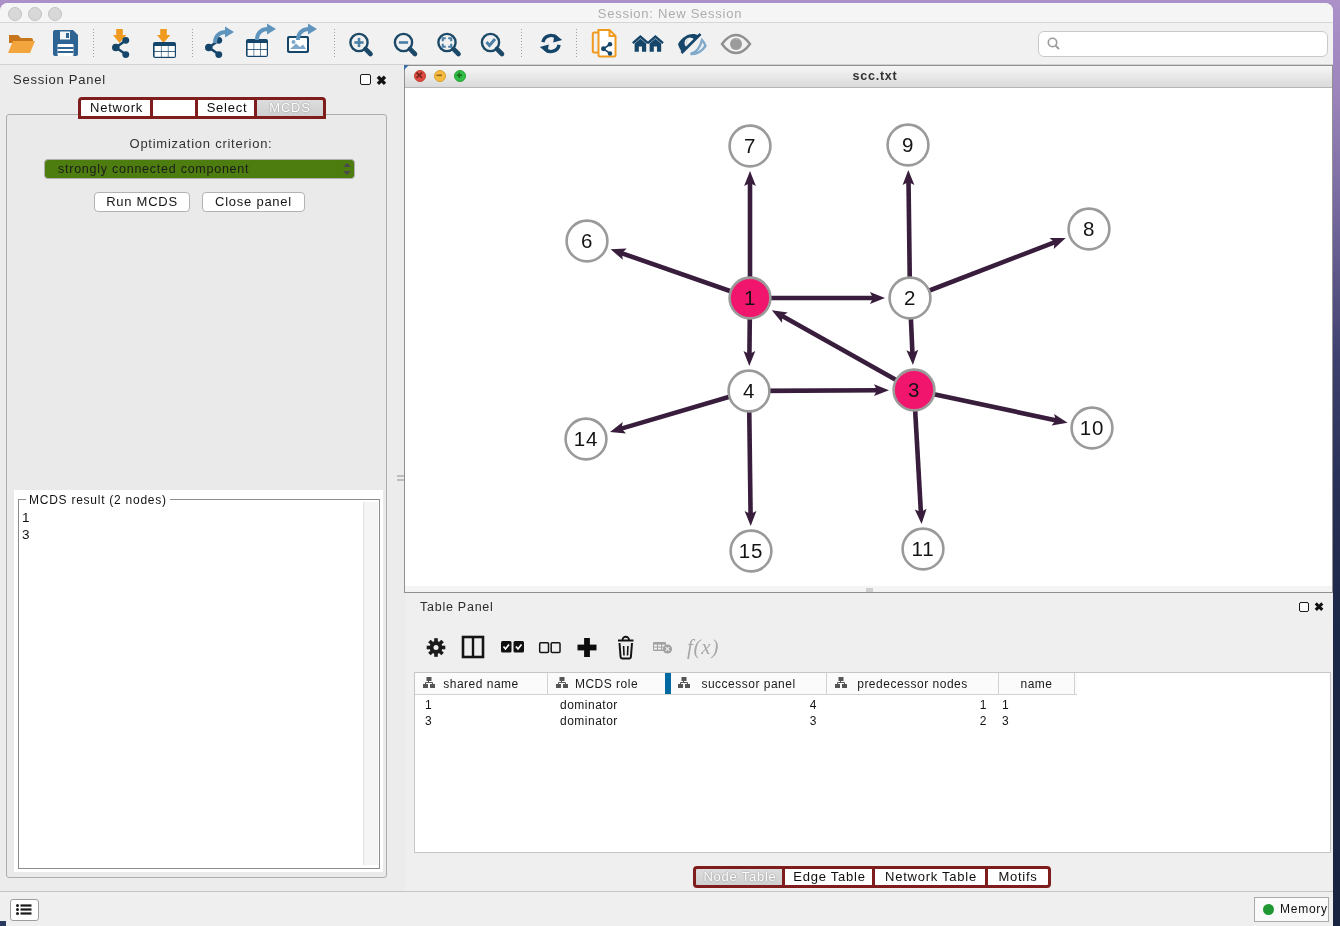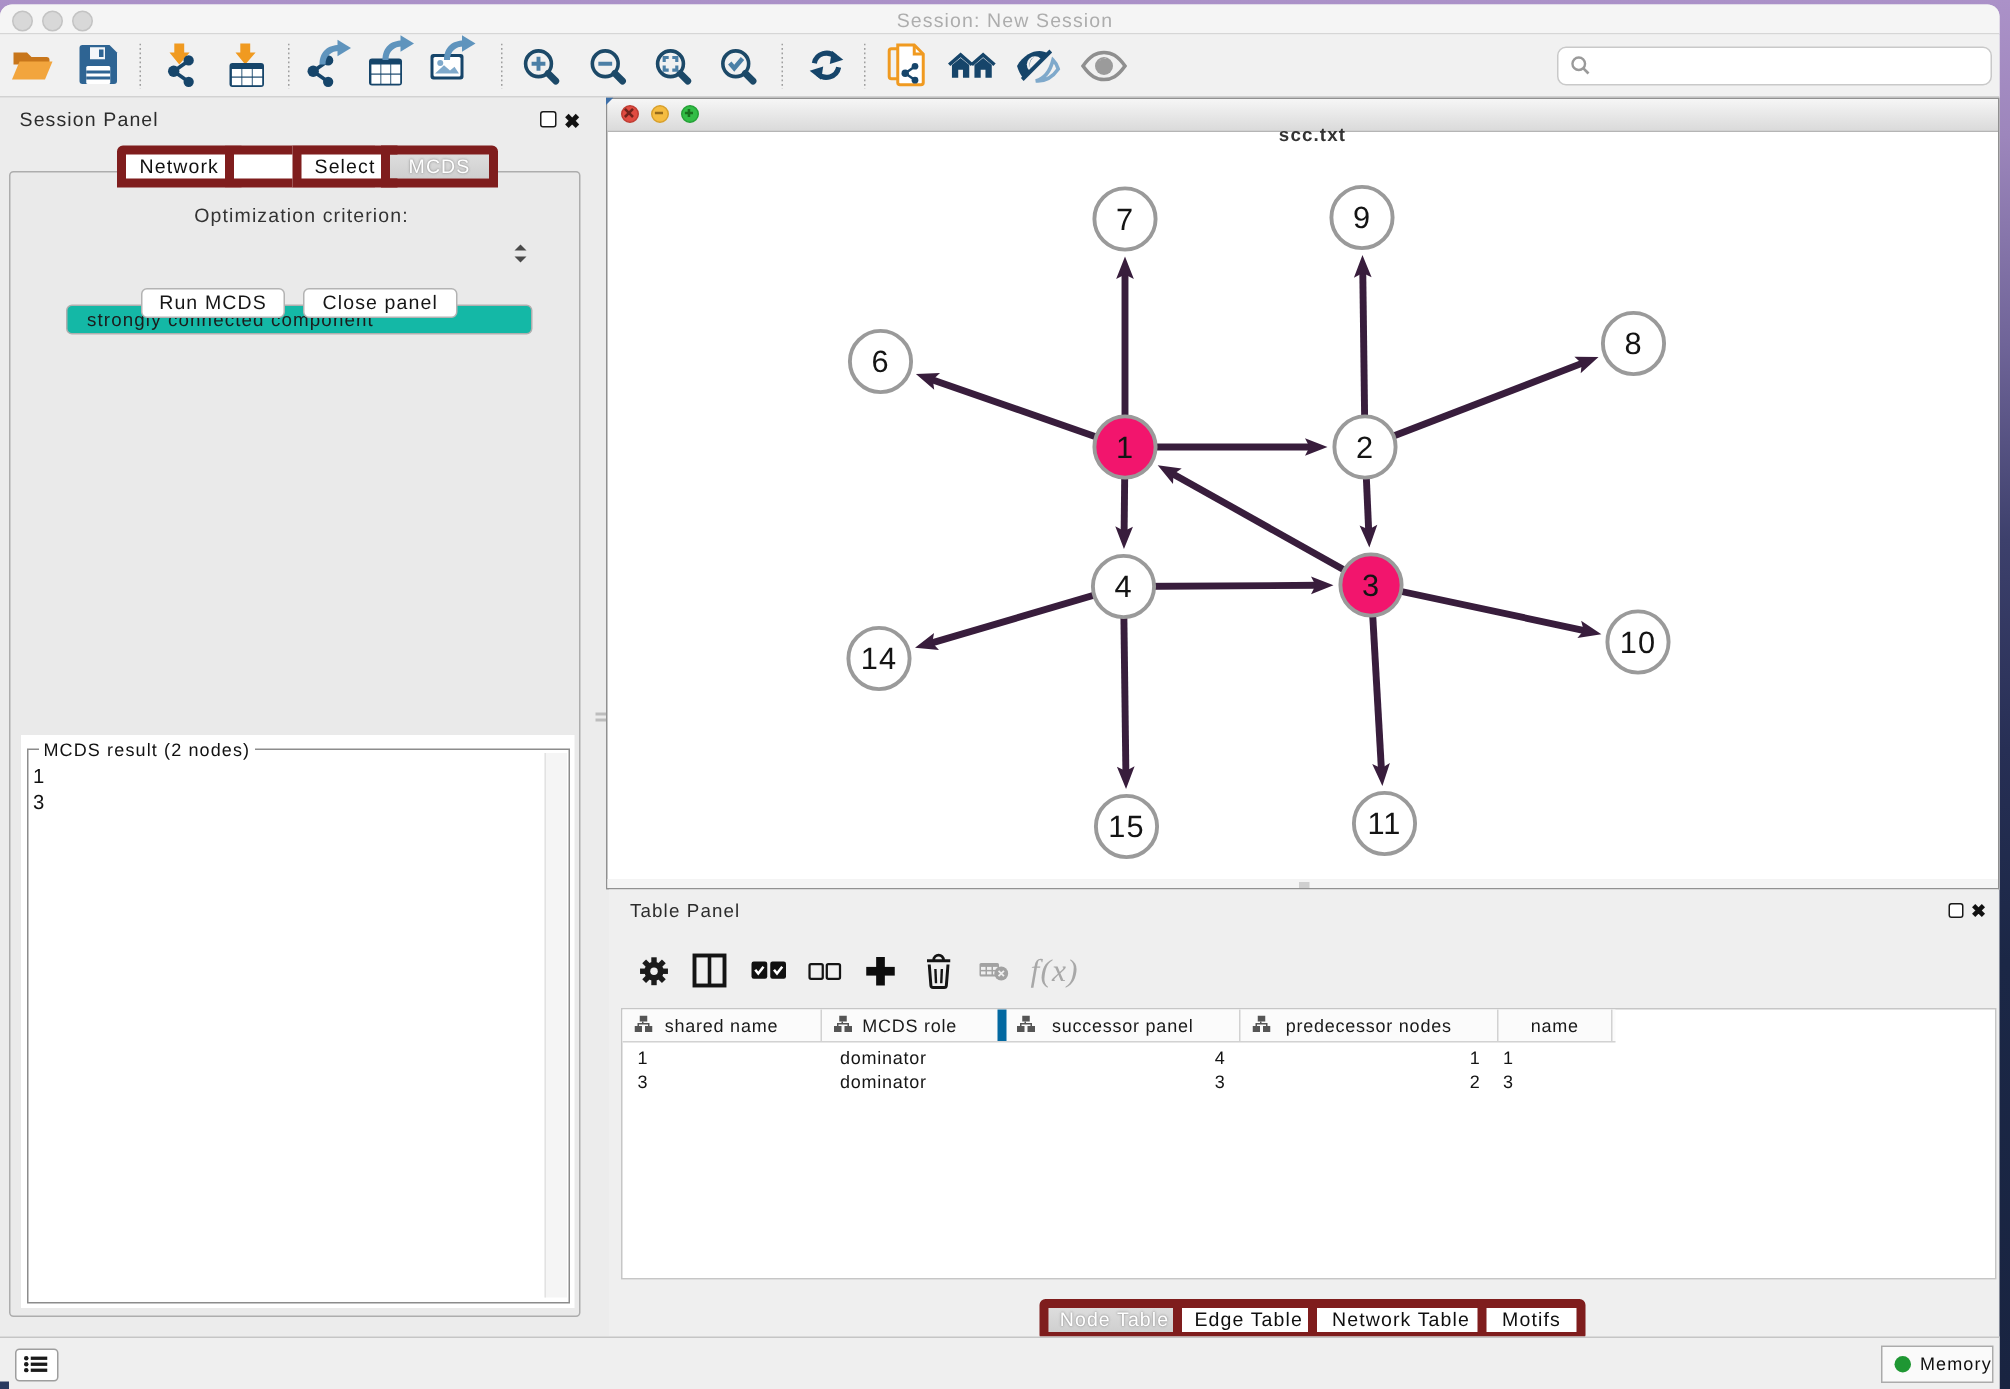--- a/index.html
+++ b/index.html
@@ -9,21 +9,21 @@
 .appbg{left:0;top:3px;width:1333px;height:923px;background:#ececec;border-radius:8px 8px 0 0;}
 .titlebar{left:0;top:3px;width:1333px;height:19px;background:#f5f5f5;border-bottom:1px solid #d6d6d6;border-radius:8px 8px 0 0;}
 .tl{border-radius:50%;}
 .apptitle{left:0;top:6px;width:1340px;text-align:center;font-size:13px;color:#adadad;}
 .toolbar{left:0;top:23px;width:1333px;height:41px;background:#f1f1f1;border-bottom:1px solid #d2d2d2;}
 .sep{top:29px;width:1px;height:30px;background-image:linear-gradient(#9f9f9f 1px,transparent 1px);background-size:1px 3px;}
 .search{left:1038px;top:31px;width:288px;height:24px;background:#fff;border:1px solid #c9c9c9;border-radius:6px;}
 .panelhdr{font-size:13px;color:#2c2c2c;}
 .maxico{width:9px;height:9px;border:1.6px solid #1a1a1a;border-radius:2px;background:#fff;}
 .xico{font-size:13px;font-weight:700;color:#111;line-height:11px;}
-.tab{height:16px;line-height:16px;border:6px solid #7f1d1d;background:#fff;font-size:13px;color:#0f0f0f;text-align:center;}
+.tab{height:16px;line-height:16px;border:3px solid #7f1d1d;background:#fff;font-size:13px;color:#0f0f0f;text-align:center;}
 .tabsel{background:linear-gradient(#dddddd,#cfcfcf);color:#ffffff;text-shadow:0 0 1.5px #969696,0 0 1.5px #a8a8a8;}
 .btn{background:#fff;border:1px solid #b3b3b3;border-radius:4px;font-size:13px;color:#161616;text-align:center;line-height:18px;}
 .ctlpane{left:6px;top:114px;width:379px;height:762px;border:1px solid #adadad;border-radius:3px;background:#eaeaea;}
 </style></head><body>
 <div class="abs appbg"></div>
 <div class="abs titlebar"></div>
 <div class="abs tl" style="left:8px;top:7px;width:12px;height:12px;background:#d8d8d8;border:1px solid #c3c3c3;"></div>
 <div class="abs tl" style="left:28px;top:7px;width:12px;height:12px;background:#d8d8d8;border:1px solid #c3c3c3;"></div>
 <div class="abs tl" style="left:48px;top:7px;width:12px;height:12px;background:#d8d8d8;border:1px solid #c3c3c3;"></div>
 <div class="abs apptitle">Session: New Session</div>
@@ -169,37 +169,37 @@
 
 <div class="abs panelhdr" style="left:13px;top:72px;">Session Panel</div>
 <div class="abs maxico" style="left:360px;top:74px;"></div>
 <div class="abs xico" style="left:376px;top:75px;">✖</div>
 <div class="abs ctlpane"></div>
 <div class="abs tab" style="left:78px;top:97px;width:71px;border-radius:4px 0 0 0;">Network</div>
 <div class="abs tab" style="left:150px;top:97px;width:44px;padding-left:44px;">Style</div>
 <div class="abs tab" style="left:195px;top:97px;width:58px;">Select</div>
 <div class="abs tab tabsel" style="left:254px;top:97px;width:66px;border-radius:0 4px 0 0;">MCDS</div>
 <div class="abs" style="left:12px;top:136px;width:378px;text-align:center;font-size:13px;color:#333;">Optimization criterion:</div>
-<div class="abs" style="left:44px;top:159px;width:296px;height:18px;background:#14b8a6;border:1px solid #afafaf;border-radius:4px;font-size:12.5px;color:#1c1c1c;line-height:19px;padding-left:13px;margin-top:44px;">strongly connected component</div>
+<div class="abs" style="left:44px;top:159px;width:296px;height:18px;background:#4d7c0f;border:1px solid #afafaf;border-radius:4px;font-size:12.5px;color:#1c1c1c;line-height:19px;padding-left:13px;">strongly connected component</div>
 <svg class="abs" style="left:341px;top:162px;" width="12" height="14">
     <path d="M2,5 L6,1 L10,5 Z" fill="#4a4a4a"></path>
     <path d="M2,9 L6,13 L10,9 Z" fill="#4a4a4a"></path>
   </svg>
 <div class="abs btn" style="left:94px;top:192px;width:94px;height:18px;">Run MCDS</div>
 <div class="abs btn" style="left:202px;top:192px;width:101px;height:18px;">Close panel</div>
 
 <div class="abs" style="left:14px;top:490px;width:369px;height:382px;background:#fff;"></div>
 <div class="abs" style="left:18px;top:499px;width:360px;height:368px;border:1px solid #8c8c8c;"></div>
 <div class="abs" style="left:363px;top:502px;width:14px;height:363px;background:#f5f5f5;border-left:1px solid #e2e2e2;"></div>
 <div class="abs" style="left:26px;top:493px;background:#fff;padding:0 3px;font-size:12px;color:#111;">MCDS result (2 nodes)</div>
 <div class="abs" style="left:22px;top:509px;font-size:13.5px;color:#111;line-height:17px;">1<br>3</div>
 
 <div class="abs" style="left:404px;top:65px;width:929px;height:528px;background:#fff;border:1px solid #909090;box-sizing:border-box;"></div>
 <div class="abs" style="left:405px;top:66px;width:927px;height:21px;background:linear-gradient(#f6f6f6,#dadada);border-bottom:1px solid #b5b5b5;"></div>
-<div class="abs" style="left:405px;top:66px;width:927px;text-align:center;font-size:12.5px;font-weight:700;color:#333;line-height:21px;padding-left:13px;box-sizing:border-box;margin-top:14px;">scc.txt</div>
+<div class="abs" style="left:405px;top:66px;width:927px;text-align:center;font-size:12.5px;font-weight:700;color:#333;line-height:21px;padding-left:13px;box-sizing:border-box;">scc.txt</div>
 <div class="abs tl" style="left:413.5px;top:70px;width:10px;height:10px;background:#e04b41;border:0.8px solid #bf3d33;"></div>
 <div class="abs tl" style="left:433.5px;top:70px;width:10px;height:10px;background:#f5bc40;border:0.8px solid #d8a02c;"></div>
 <div class="abs tl" style="left:453.5px;top:70px;width:10px;height:10px;background:#32bd46;border:0.8px solid #24a136;"></div>
 <svg class="abs" style="left:413.5px;top:70px;" width="51" height="11">
 <path d="M2.6,2.6 L8,8 M8,2.6 L2.6,8" stroke="#73231c" stroke-width="1.7"></path>
 <line x1="22.6" y1="5.3" x2="28" y2="5.3" stroke="#95691a" stroke-width="1.7"></line>
 <line x1="42.6" y1="5.3" x2="48" y2="5.3" stroke="#19701f" stroke-width="1.7"></line>
     <line x1="45.3" y1="2.6" x2="45.3" y2="8" stroke="#19701f" stroke-width="1.7"></line>
 </svg>
 <div class="abs" style="left:405px;top:586px;width:927px;height:6px;background:#f4f4f4;"></div>

